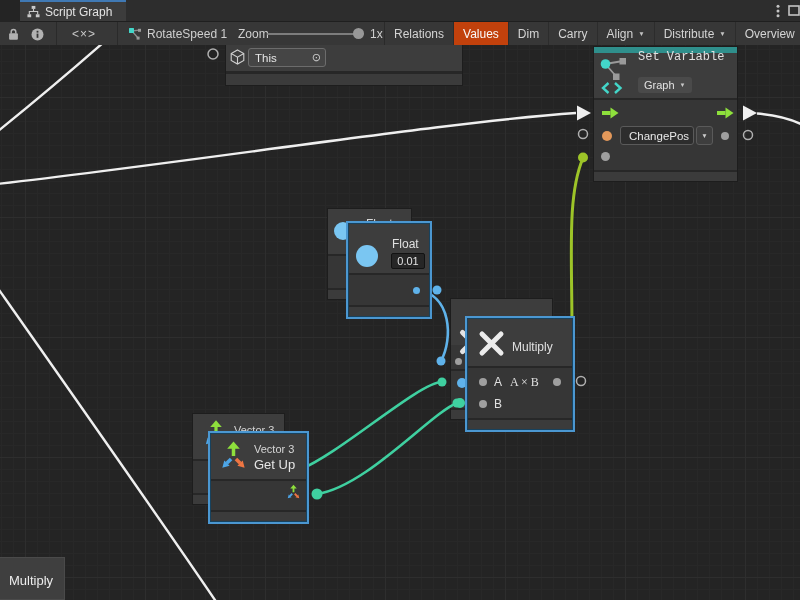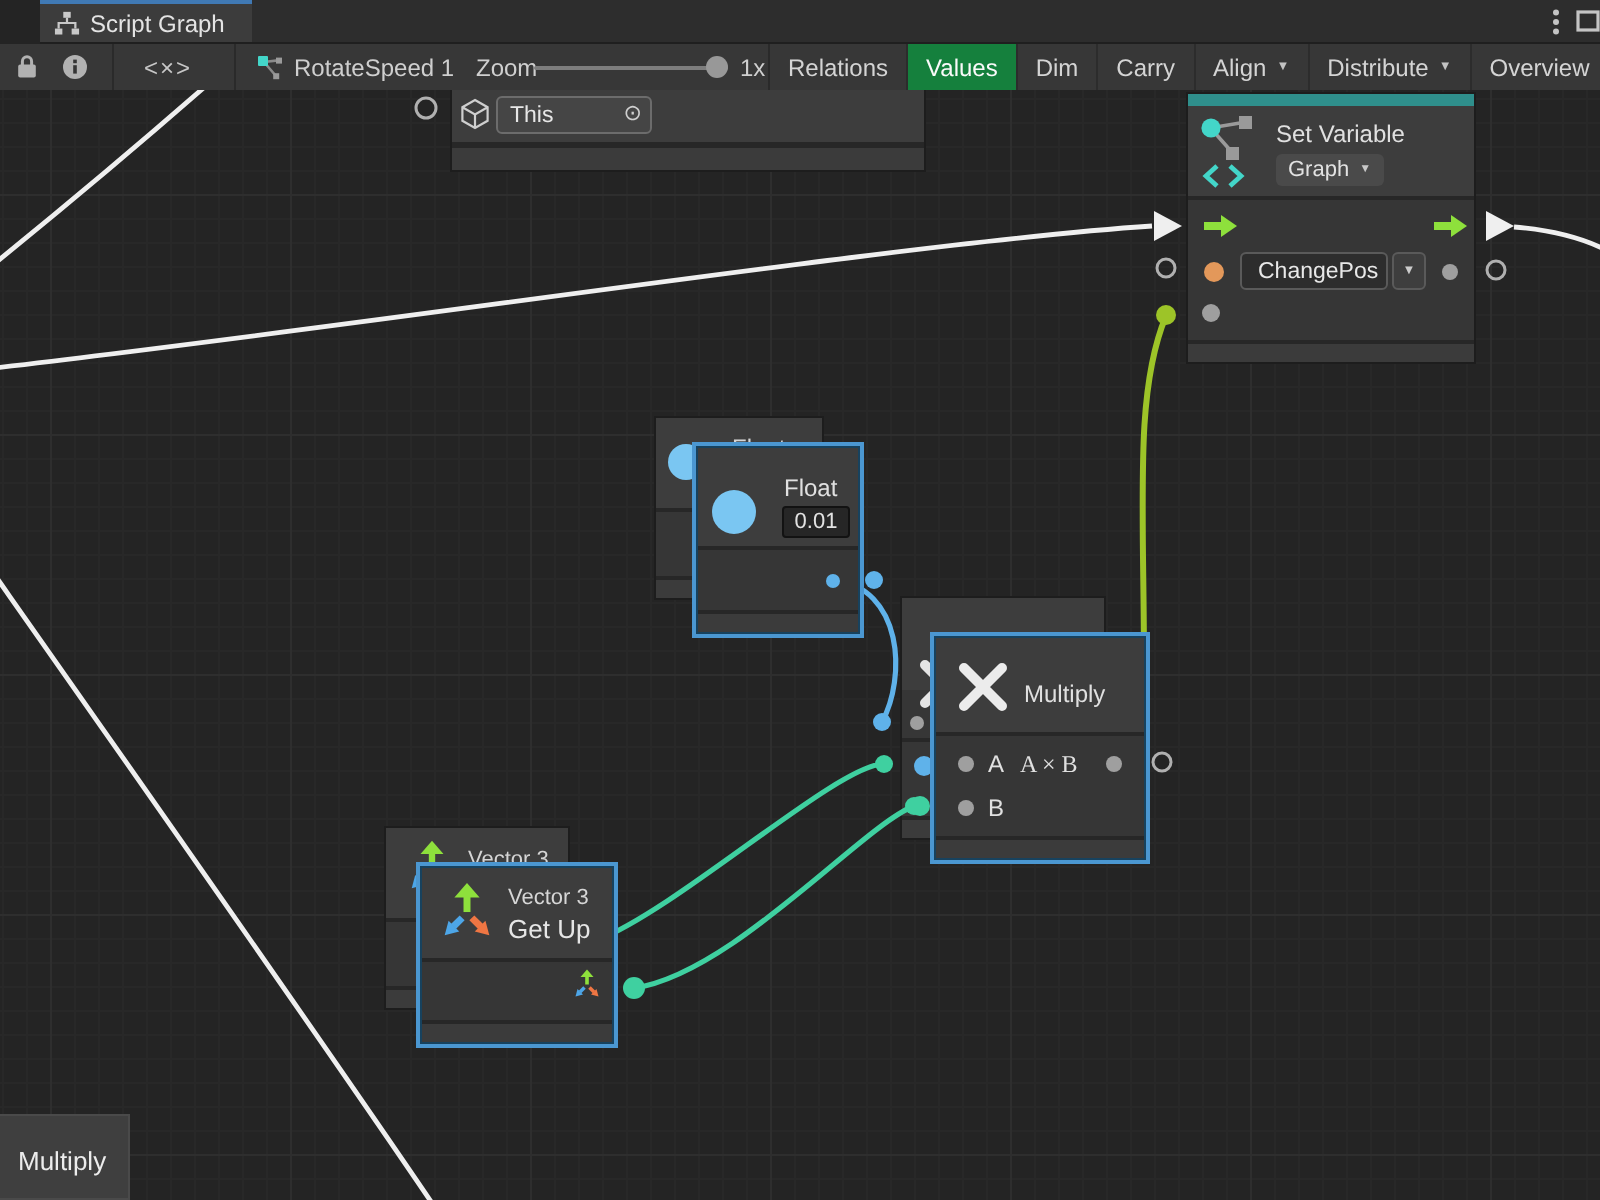--- a/index.html
+++ b/index.html
@@ -15,21 +15,21 @@
        box-sizing:border-box;display:flex;align-items:center;gap:5px;padding-left:7px;font-size:12px;color:#e4e4e4;}
   .wctl{position:absolute;top:3px;display:flex;align-items:center;justify-content:center;width:14px;height:15px;}
   
   .toolbar{position:absolute;top:22px;left:0;width:800px;height:23px;background:#373737;border-bottom:1px solid #1c1c1c;overflow:hidden;}
   .tdiv{position:absolute;top:0;width:1px;height:23px;background:#2a2a2a;}
   .tlabel{position:absolute;top:5px;font-size:12px;color:#cfcfcf;white-space:nowrap;}
   .track{position:absolute;top:11px;height:2px;background:#7d7d7d;border-radius:1px;}
   .handle{position:absolute;width:11px;height:11px;border-radius:50%;background:#989898;}
   .tb-buttons{position:absolute;left:385px;top:0;height:23px;display:flex;}
   .tbtn{display:flex;align-items:center;gap:5px;padding:0 9px;font-size:12px;color:#d4d4d4;border-right:1px solid #2c2c2c;white-space:nowrap;}
-  .tbtn.active{background:#15803d;color:#fafafa;}
+  .tbtn.active{background:#c2410c;color:#fafafa;}
   .tbtn .arr{font-size:6.5px;color:#c2c2c2;}
   
   .canvas{position:absolute;top:45px;left:0;width:800px;height:555px;overflow:hidden;background-color:#242424;
     background-image:
       linear-gradient(to right,#2e2e2e 1px,transparent 1px),
       linear-gradient(to bottom,#2e2e2e 1px,transparent 1px),
       linear-gradient(to right,#282828 1px,transparent 1px),
       linear-gradient(to bottom,#282828 1px,transparent 1px);
     background-size:120px 120px,120px 120px,12px 12px,12px 12px;
     background-position:25px 52px,25px 52px,1px 4px,1px 4px;}
@@ -240,21 +240,21 @@
     <div class="svstrip"></div>
     <div class="div1" style="top:51px;"></div>
     <div class="foot"></div>
     <svg class="abs" style="left:5px;top:10px;" width="32" height="38" viewBox="0 0 32 38">
       <path d="M9 6.5 L21 4.5 M8.5 9.5 L16 18" stroke="#9a9a9a" stroke-width="1.8"></path>
       <circle cx="6.5" cy="7" r="4.8" fill="#43d6c9"></circle>
       <rect x="20.5" y="1" width="6.5" height="6.5" fill="#9a9a9a"></rect>
       <rect x="14" y="16.5" width="6.5" height="6.5" fill="#9a9a9a"></rect>
       <path d="M9.5 26 L4 31 L9.5 36 M16 26 L21.5 31 L16 36" stroke="#43d6c9" stroke-width="2.4" fill="none"></path>
     </svg>
-    <div class="ntitle" style="left:44px;top:13px;">Set Variable</div>
+    <div class="ntitle" style="left:44px;top:3px;font-family:Liberation Mono, monospace;">Set Variable</div>
     <div class="dd" style="left:44px;top:30px;">
       <span>Graph</span>
       <span class="arr">▼</span>
     </div>
     <svg class="abs" style="left:8px;top:60px;" width="17" height="12" viewBox="0 0 17 12">
       <rect x="0" y="4" width="8.5" height="4" fill="#8ee03c"></rect>
         <polygon points="8.5,0.5 16.5,6 8.5,11.5" fill="#8ee03c"></polygon>
     </svg>
     <svg class="abs" style="left:123px;top:60px;" width="17" height="12" viewBox="0 0 17 12">
       <rect x="0" y="4" width="8.5" height="4" fill="#8ee03c"></rect>

